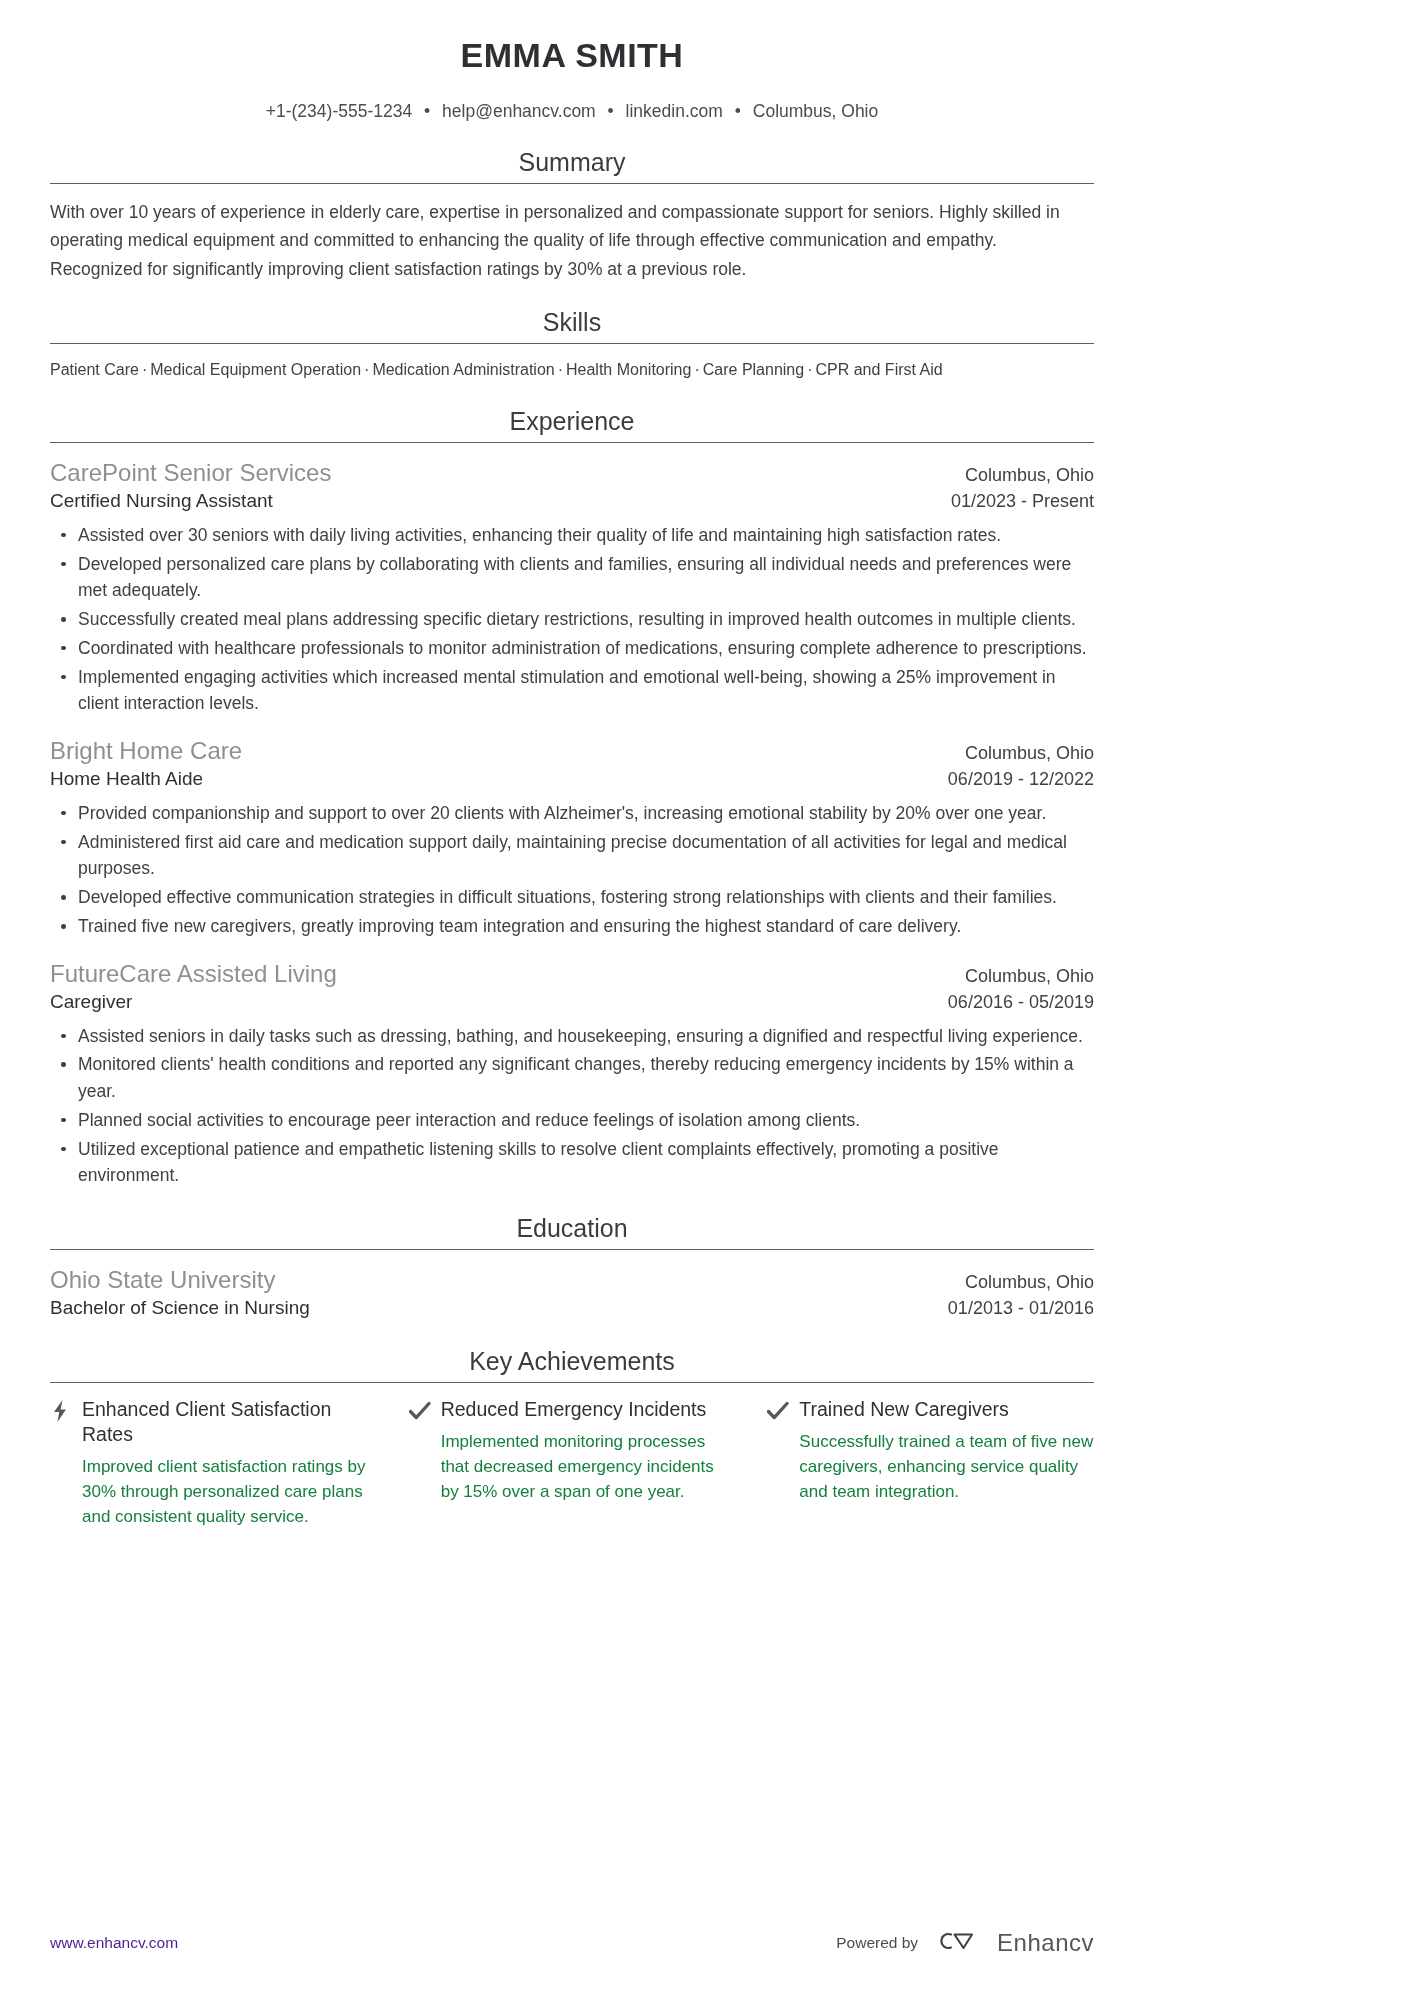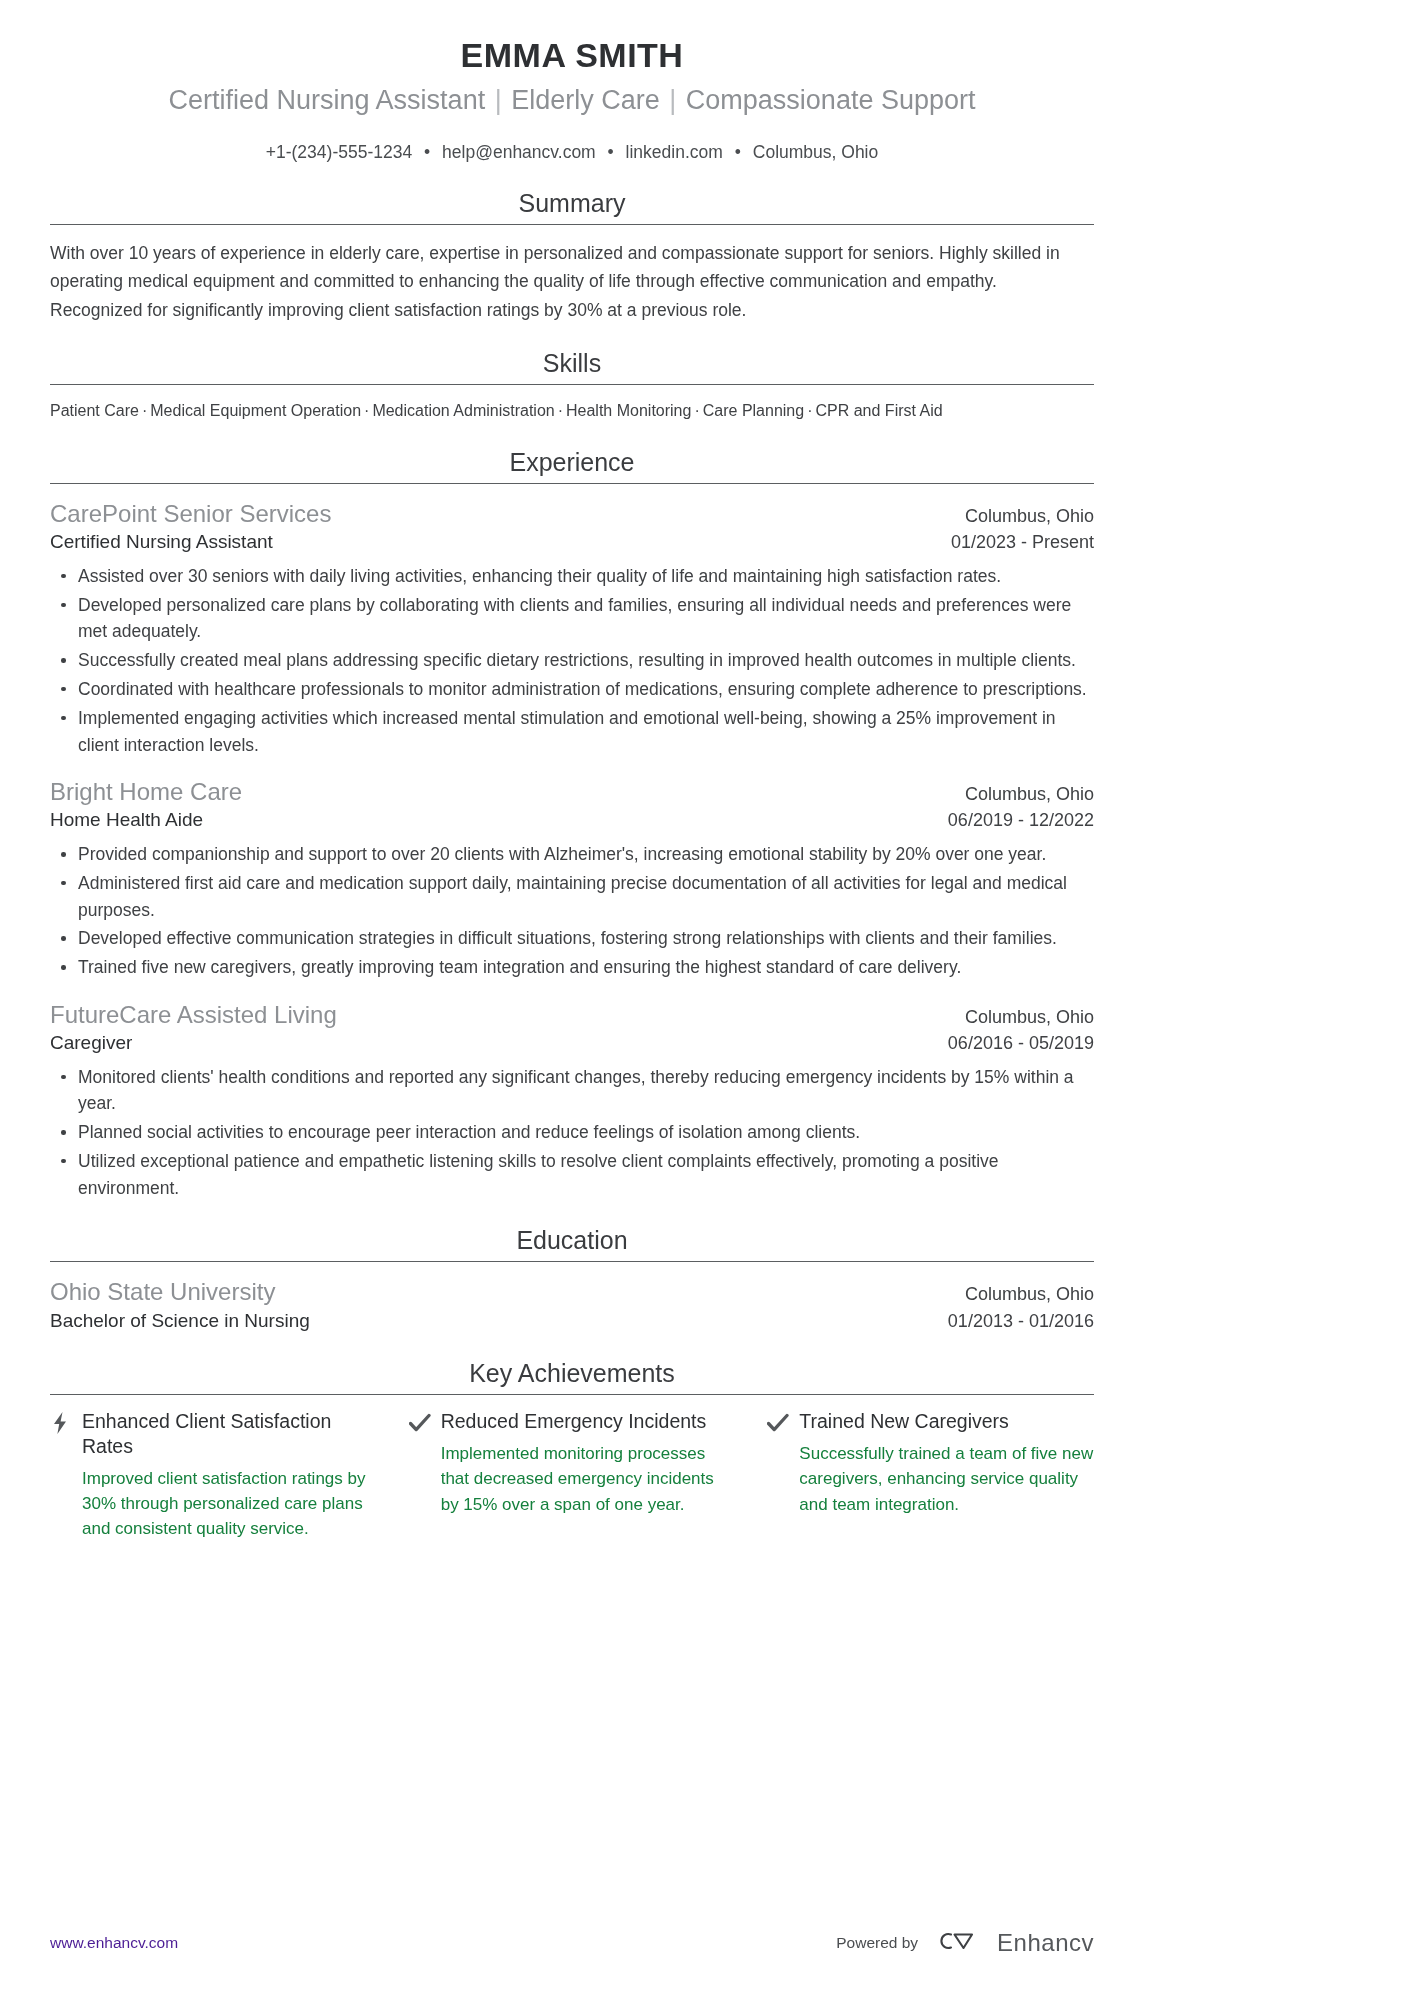--- a/index.html
+++ b/index.html
@@ -202,27 +202,20 @@
     font-weight: 400;
   }
 </style>
 </head>
 <body>
 
 <div class="page">
 
   <div class="hdr">
     <div class="hdr-name">EMMA SMITH</div>
-    <div class="hdr-title">
-      <span>Certified Nursing Assistant</span>
-      <span class="sep">|</span>
-      <span>Elderly Care</span>
-      <span class="sep">|</span>
-      <span>Compassionate Support</span>
-    </div>
     <div class="hdr-contact">
       <span>+1-(234)-555-1234</span>
       <span class="dot">•</span>
       <span>help@enhancv.com</span>
       <span class="dot">•</span>
       <span>linkedin.com</span>
       <span class="dot">•</span>
       <span>Columbus, Ohio</span>
     </div>
   </div>
@@ -283,20 +276,21 @@
     <div class="entry">
       <div class="entry-row">
         <div class="entry-org">FutureCare Assisted Living</div>
         <div class="entry-loc">Columbus, Ohio</div>
       </div>
       <div class="entry-row">
         <div class="entry-role">Caregiver</div>
         <div class="entry-dates">06/2016 - 05/2019</div>
       </div>
       <ul class="bullets">
+        <li>Assisted seniors in daily tasks such as dressing, bathing, and housekeeping, ensuring a dignified and respectful living experience.</li>
         <li>Monitored clients' health conditions and reported any significant changes, thereby reducing emergency incidents by 15% within a year.</li>
         <li>Planned social activities to encourage peer interaction and reduce feelings of isolation among clients.</li>
         <li>Utilized exceptional patience and empathetic listening skills to resolve client complaints effectively, promoting a positive environment.</li>
       </ul>
     </div>
   </div>
 
   <div class="section">
     <div class="section-title">Education</div>
     <hr class="rule">

